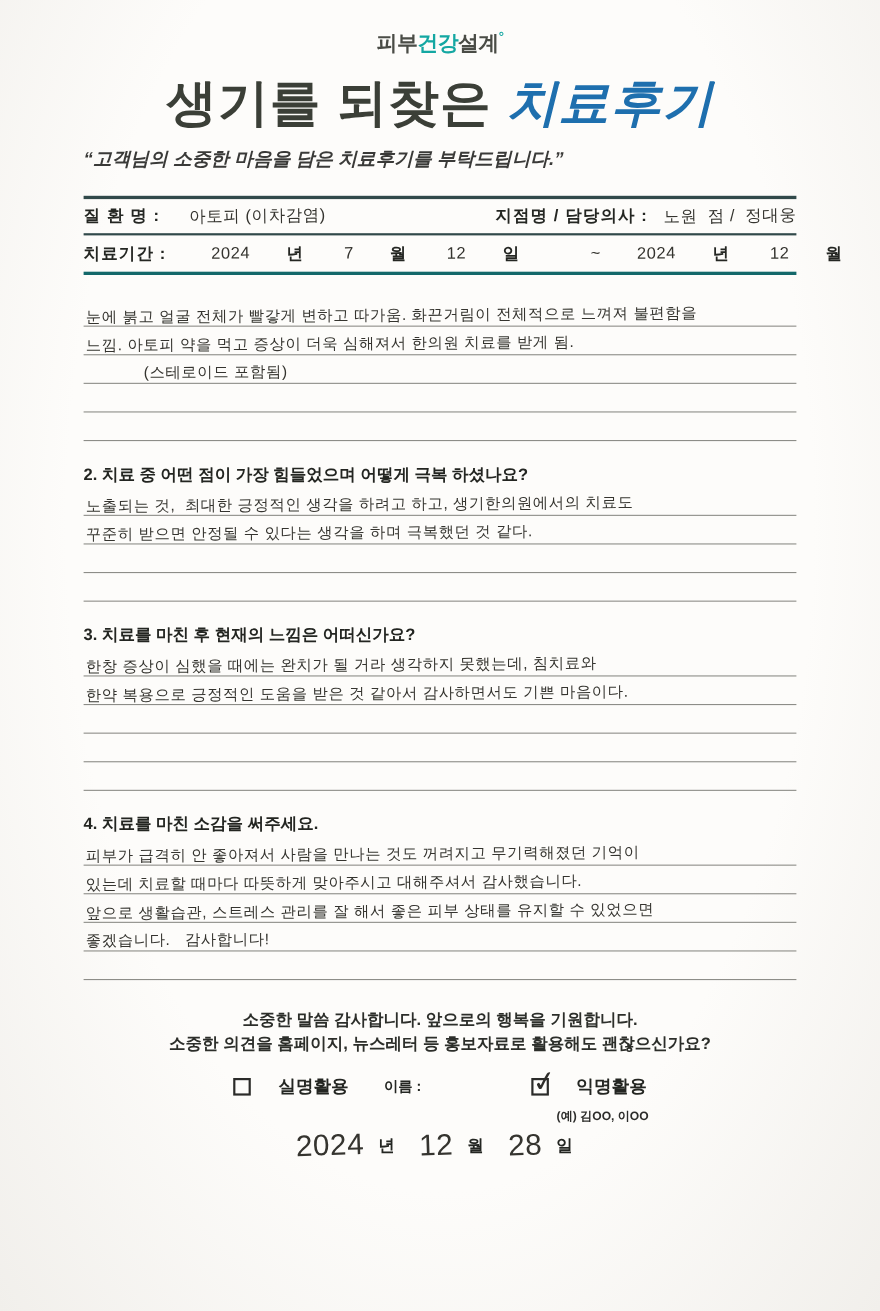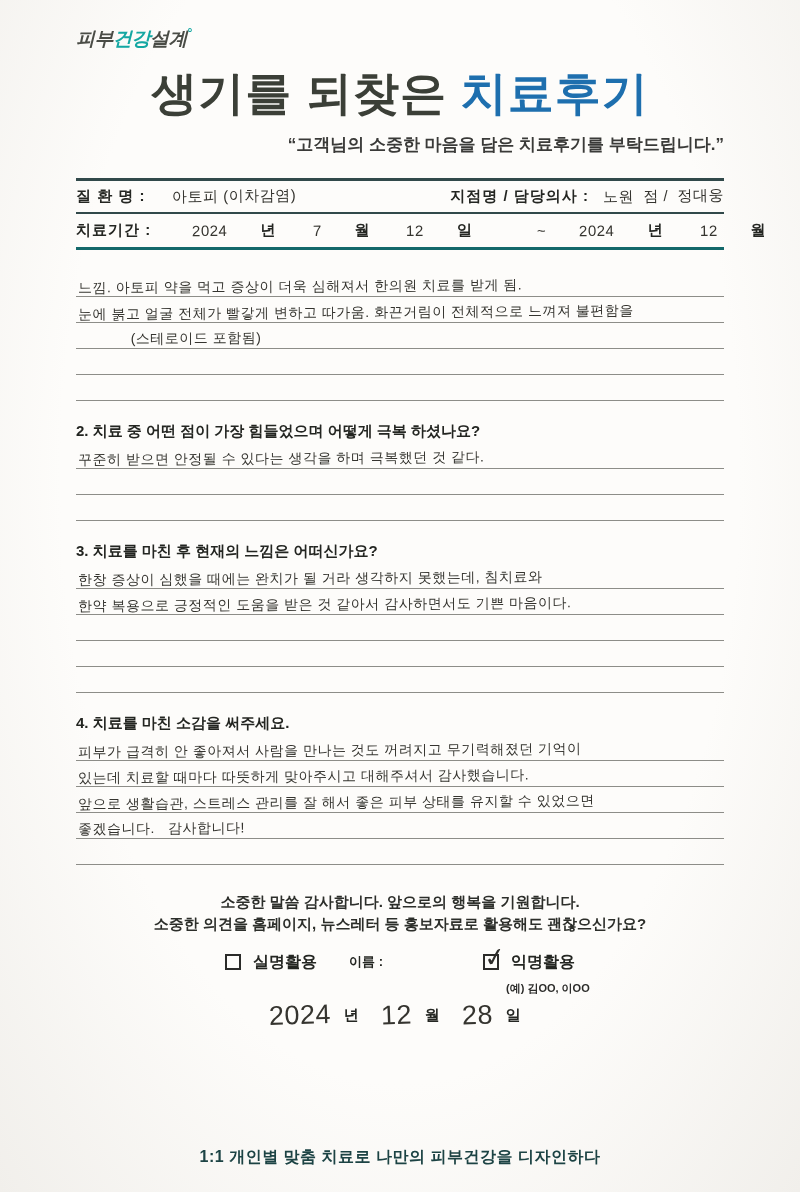--- a/index.html
+++ b/index.html
@@ -10,26 +10,26 @@
   }
   .page {
     width:800px; height:1192px;
     background:#fbfaf7;
     background-image:radial-gradient(ellipse at 50% 40%, #fdfcfa 60%, #f1efeb 100%);
     padding:26px 76px 0 76px;
     position:relative;
     overflow:hidden;
   }
   
-  .logo { text-align:left; font-size:19px; font-weight:bold; color:#4a4c46; letter-spacing:-0.5px;font-style:italic; }
+  .logo { text-align:center; font-size:19px; font-weight:bold; color:#4a4c46; letter-spacing:-0.5px; }
   .logo .accent { color:#14a7a2; }
   .logo .mark { color:#14a7a2; font-size:12px; vertical-align:top; }
   .title { text-align:center; margin-top:16px; font-size:46px; font-weight:800; letter-spacing:1px; color:#3b3f37; line-height:1.1; }
-  .title .accent { color:#1e6fae; }
-  .subtitle { text-align:right; margin-top:14px; font-size:17px; font-weight:bold; color:#3a3a38; }
+  .title .accent { color:#1e6fae;font-style:italic; }
+  .subtitle { text-align:left; margin-top:14px; font-size:17px; font-weight:bold; color:#3a3a38;font-style:italic; }
   
   .info-table { margin-top:22px; border-top:3px solid #31494a; border-bottom:3px solid #13686a; }
   .info-row { display:flex; align-items:center; height:33px; font-size:15px;gap:27px; }
   .info-row.row1 { border-bottom:2px solid #31494a; }
   .cell-left { display:flex; align-items:center; flex:1; }
   .cell-right { display:flex; align-items:center; }
   .label { font-weight:bold; color:#242622; letter-spacing:1px; white-space:pre; }
   .unit { font-weight:bold; color:#242622; margin:0 10px 0 6px; }
   .hw {
     font-size:15px; color:#35342f; white-space:pre;
@@ -42,21 +42,21 @@
   .q { margin-top:21px; }
   .q-title { font-size:15px; font-weight:bold; color:#232521; margin-bottom:2px; }
   .answer-line { height:26px; border-bottom:1px solid #8d8d88; display:flex; align-items:flex-end; padding:0 2px; }
   .answer-line .hw { font-size:14px; line-height:1.25; transform:rotate(-0.4deg); }
   
   .thanks { margin-top:26px; text-align:center; font-size:15px; font-weight:bold; color:#2c2e2a; line-height:1.5; }
   .consent-row { margin-top:16px; display:flex; justify-content:center; gap:100px; align-items:center; }
   .consent-item { display:flex; align-items:center; }
   .checkbox { position:relative; width:16px; height:16px; border:2px solid #2b2b29; display:inline-block; background:transparent; }
   .checkbox .check { position:absolute; left:-1px; top:-14px; font-size:26px; font-weight:bold; color:#2e2d2a; transform:rotate(-8deg); }
-  .consent-label { font-size:16px; font-weight:bold; color:#242622; margin-left:12px; }
+  .consent-label { font-size:16px; font-weight:bold; color:#242622; margin-left:25px; }
   .name-label { font-size:13px; font-weight:bold; color:#242622; margin-left:32px; }
   .example { margin-top:8px; font-size:11px; font-weight:bold; color:#2c2c2a; padding-left:430px; }
   .date-row { margin-top:4px; text-align:center; }
   .date-row .hw.num { font-size:27px; margin:0 4px; transform:rotate(-2deg); }
   .date-row .unit { font-size:15px; margin:0 14px 0 4px; vertical-align:4px; }
   .tagline { position:absolute; left:0; right:0; bottom:24px; text-align:center; font-size:16px; font-weight:bold; color:#1c4344; letter-spacing:0.5px; }
 </style>
 </head>
 <body>
 
@@ -96,38 +96,41 @@
       <span class="unit">년</span>
       <span class="hw">12</span>
       <span class="unit">월</span>
       <span class="hw">28</span>
       <span class="unit">일</span>
     </div>
   </div>
 
   <div class="q">
     <div class="answer-line">
+        <span class="hw">눈에 붉고 얼굴 전체가 빨갛게 변하고 따가움. 화끈거림이 전체적으로 느껴져 불편함을</span>
+      </div>
+    <div class="answer-line">
         <span class="hw">느낌. 아토피 약을 먹고 증상이 더욱 심해져서 한의원 치료를 받게 됨.</span>
       </div>
     <div class="answer-line">
-        <span class="hw">눈에 붉고 얼굴 전체가 빨갛게 변하고 따가움. 화끈거림이 전체적으로 느껴져 불편함을</span>
-      </div>
-    <div class="answer-line">
         <span class="hw">            (스테로이드 포함됨)</span>
       </div>
     <div class="answer-line">
         <span class="hw"></span>
       </div>
     <div class="answer-line">
         <span class="hw"></span>
       </div>
   </div>
 
   <div class="q">
     <div class="q-title">2. 치료 중 어떤 점이 가장 힘들었으며 어떻게 극복 하셨나요?</div>
+    <div class="answer-line">
+        <span class="hw">노출되는 것,  최대한 긍정적인 생각을 하려고 하고, 생기한의원에서의 치료도</span>
+      </div>
     <div class="answer-line">
         <span class="hw">꾸준히 받으면 안정될 수 있다는 생각을 하며 극복했던 것 같다.</span>
       </div>
     <div class="answer-line">
         <span class="hw"></span>
       </div>
     <div class="answer-line">
         <span class="hw"></span>
       </div>
   </div>
@@ -193,15 +196,14 @@
 
   <div class="date-row">
     <span class="hw num">2024</span>
     <span class="unit">년</span>
     <span class="hw num">12</span>
     <span class="unit">월</span>
     <span class="hw num">28</span>
     <span class="unit">일</span>
   </div>
 
-  <div class="tagline">1:1 개인별 맞춤 치료로 나만의 피부건강을 디자인하다</div>
 
 </div>
 
 </body></html>

